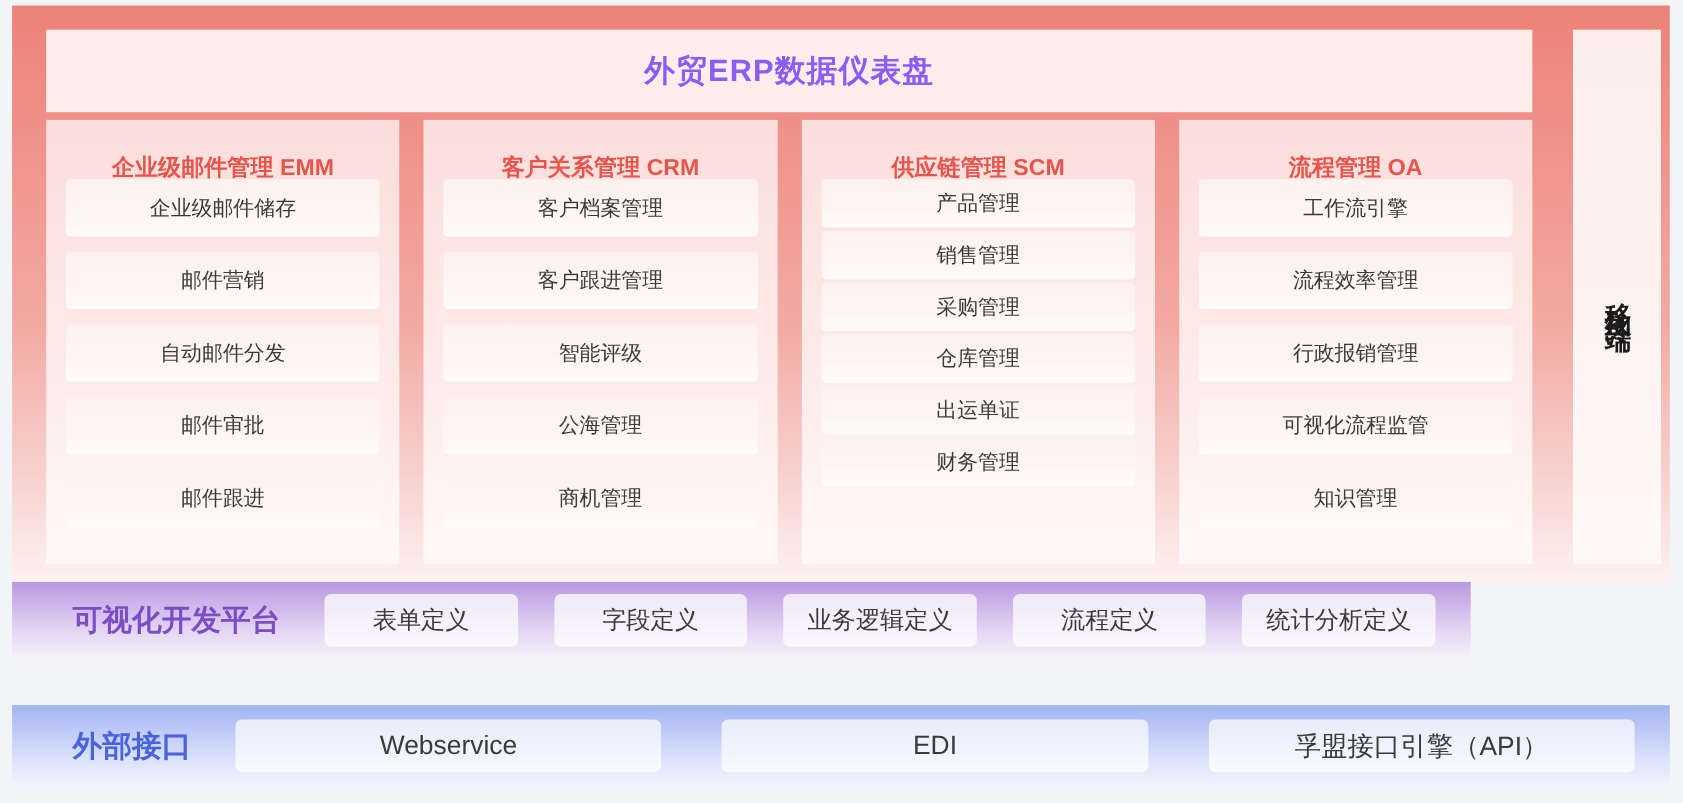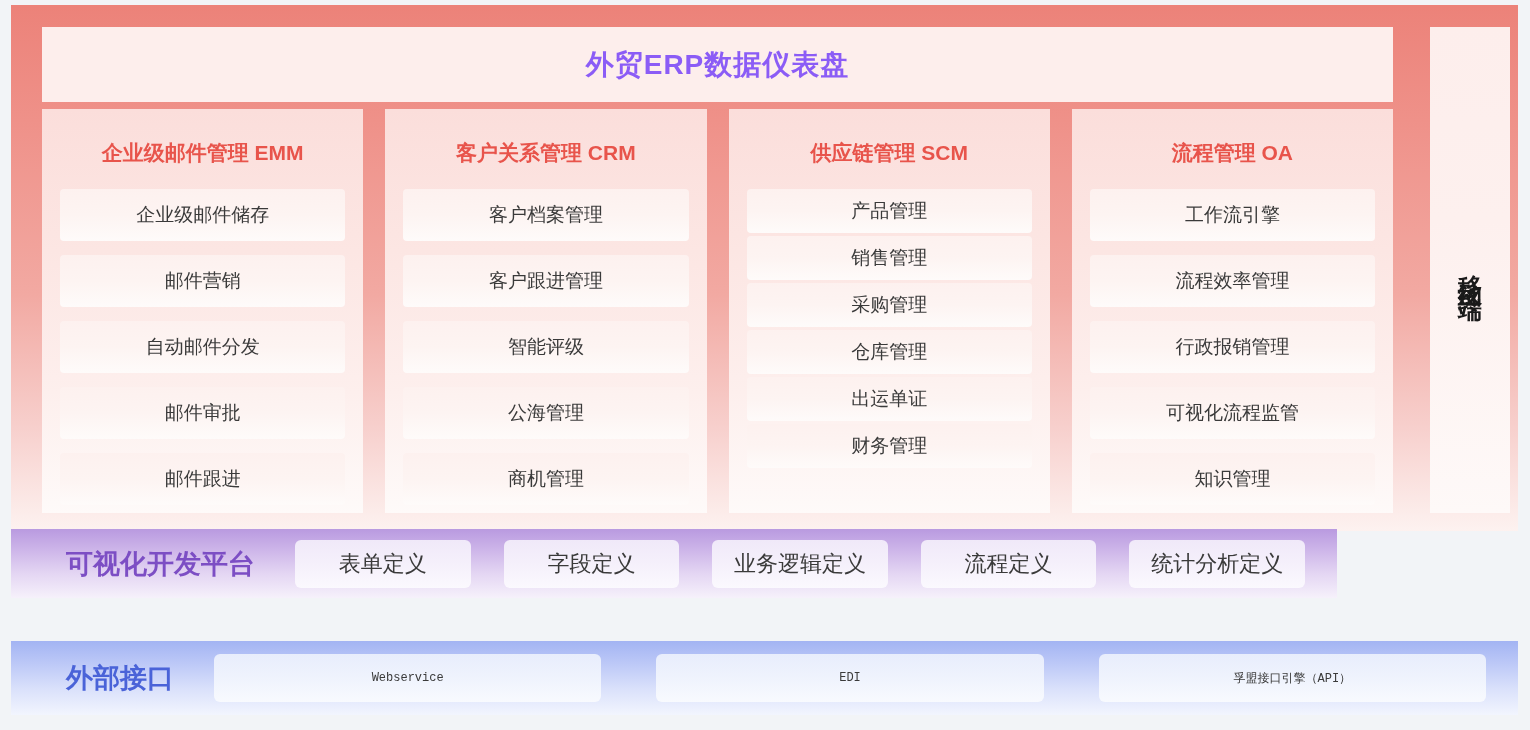--- a/index.html
+++ b/index.html
@@ -64,21 +64,20 @@
     padding: 0 18px;
     box-sizing: border-box;
   }
   .col-head {
     text-align: center;
     color: #e8544b;
     font-size: 21px;
     font-weight: bold;
     line-height: 1;
     padding-top: 33px;
-    padding-bottom: 26px;
   }
   .col-items {
     flex: 1 1 auto;
     display: flex;
     flex-direction: column;
   }
   .col-items.gap-wide { gap: 14px; }
   .col-items.gap-tight { gap: 3px; }
   .item {
     background: linear-gradient(180deg, #fdf1ef 0%, #fdf4f2 50%, #fefbfa 100%);
@@ -179,23 +178,22 @@
     gap: 55px;
   }
   #external-api .chip {
     flex: 1 1 0;
     height: 48px;
     background: linear-gradient(180deg, #e8edfc 0%, #eff3fd 50%, #f8fafe 100%);
     border-radius: 6px;
     display: flex;
     align-items: center;
     justify-content: center;
-    font-size: 12px;
+    font-size: 24px;
     color: #3a3a3a;
-    font-family: Liberation Mono, monospace;
   }
 </style>
 </head>
 <body>
 
 <div id="erp-panel">
 
   <div id="erp-title">
     <span class="t">外贸ERP数据仪表盘</span>
   </div>

